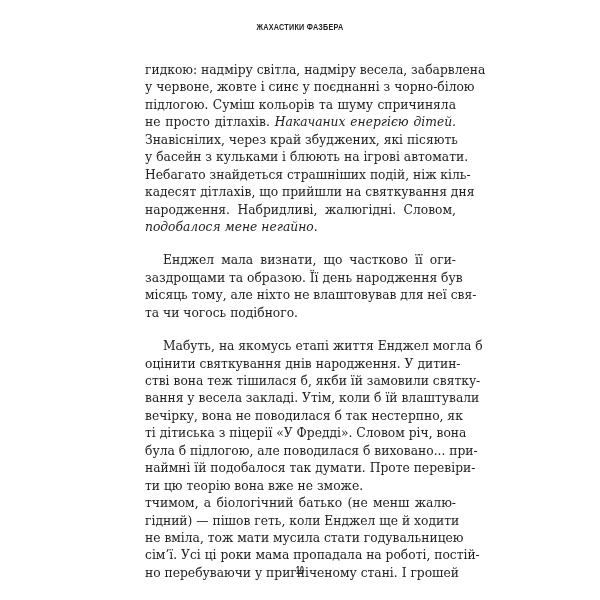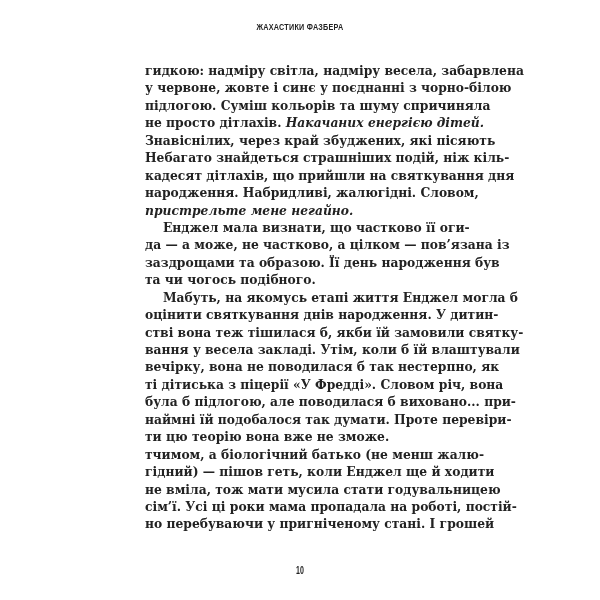--- a/index.html
+++ b/index.html
@@ -9,23 +9,23 @@
       position:absolute; top:22px; left:0; width:600px; text-align:center;
       font-family:"Liberation Sans Narrow","Liberation Sans",sans-serif;
       font-weight:bold; font-size:9px; letter-spacing:0.3px; color:#222;
       transform:scaleX(0.8);
     }
     .text-block {
       position:absolute; left:145px; top:62px; width:311px;
       font-family:"DejaVu Serif","Liberation Serif",serif;
       font-size:12.3px; line-height:17.45px; color:#222;
     }
-    .line { white-space:nowrap; display:block; text-align:justify; text-align-last:justify; height:17.45px; overflow:visible;font-weight:bold; }
+    .line { white-space:nowrap; display:block; text-align:justify; text-align-last:justify; height:17.45px; overflow:visible; }
     .line.last { text-align-last:left; }
-    .line.indent { padding-left:18px; }
+    .line.indent { padding-left:18px;margin-top:16px; }
     .line span.it { font-style:italic; }
     .folio {
       position:absolute; top:565px; left:0; width:600px; text-align:center;
       font-family:"Liberation Sans",sans-serif; font-weight:bold; font-size:10px; color:#222;
       transform:scaleX(0.7);
     }
   </style>
 </head>
 <body>
 
@@ -33,30 +33,31 @@
   <div class="running-head">ЖАХАСТИКИ ФАЗБЕРА</div>
 
   <div class="text-block">
 
     <div>
       <span class="line">гидкою: надміру світла, надміру весела, забарвлена</span>
       <span class="line">у червоне, жовте і синє у поєднанні з чорно-білою</span>
       <span class="line">підлогою. Суміш кольорів та шуму спричиняла</span>
       <span class="line"><span>не просто дітлахів. </span><span class="it">Накачаних енергією дітей.</span></span>
       <span class="line">Знавіснілих, через край збуджених, які пісяють</span>
+      <span class="line">у басейн з кульками і блюють на ігрові автомати.</span>
       <span class="line">Небагато знайдеться страшніших подій, ніж кіль-</span>
       <span class="line">кадесят дітлахів, що прийшли на святкування дня</span>
       <span class="line">народження. Набридливі, жалюгідні. Словом,</span>
-      <span class="line last"><span class="it">пристрельте мене негайно.</span></span>
+      <span class="line last"><span class="it">подобалося мене негайно.</span></span>
     </div>
 
     <div>
       <span class="line indent">Енджел мала визнати, що частково її оги-</span>
-      <span class="line">да — а може, не частково, а цілком — пов’язана із</span>
       <span class="line">заздрощами та образою. Її день народження був</span>
+      <span class="line">місяць тому, але ніхто не влаштовував для неї свя-</span>
       <span class="line last">та чи чогось подібного.</span>
     </div>
 
     <div>
       <span class="line indent">Мабуть, на якомусь етапі життя Енджел могла б</span>
       <span class="line">оцінити святкування днів народження. У дитин-</span>
       <span class="line">стві вона теж тішилася б, якби їй замовили святку-</span>
       <span class="line">вання у весела закладі. Утім, коли б їй влаштували</span>
       <span class="line">вечірку, вона не поводилася б так нестерпно, як</span>
       <span class="line">ті дітиська з піцерії «У Фредді». Словом річ, вона</span>

